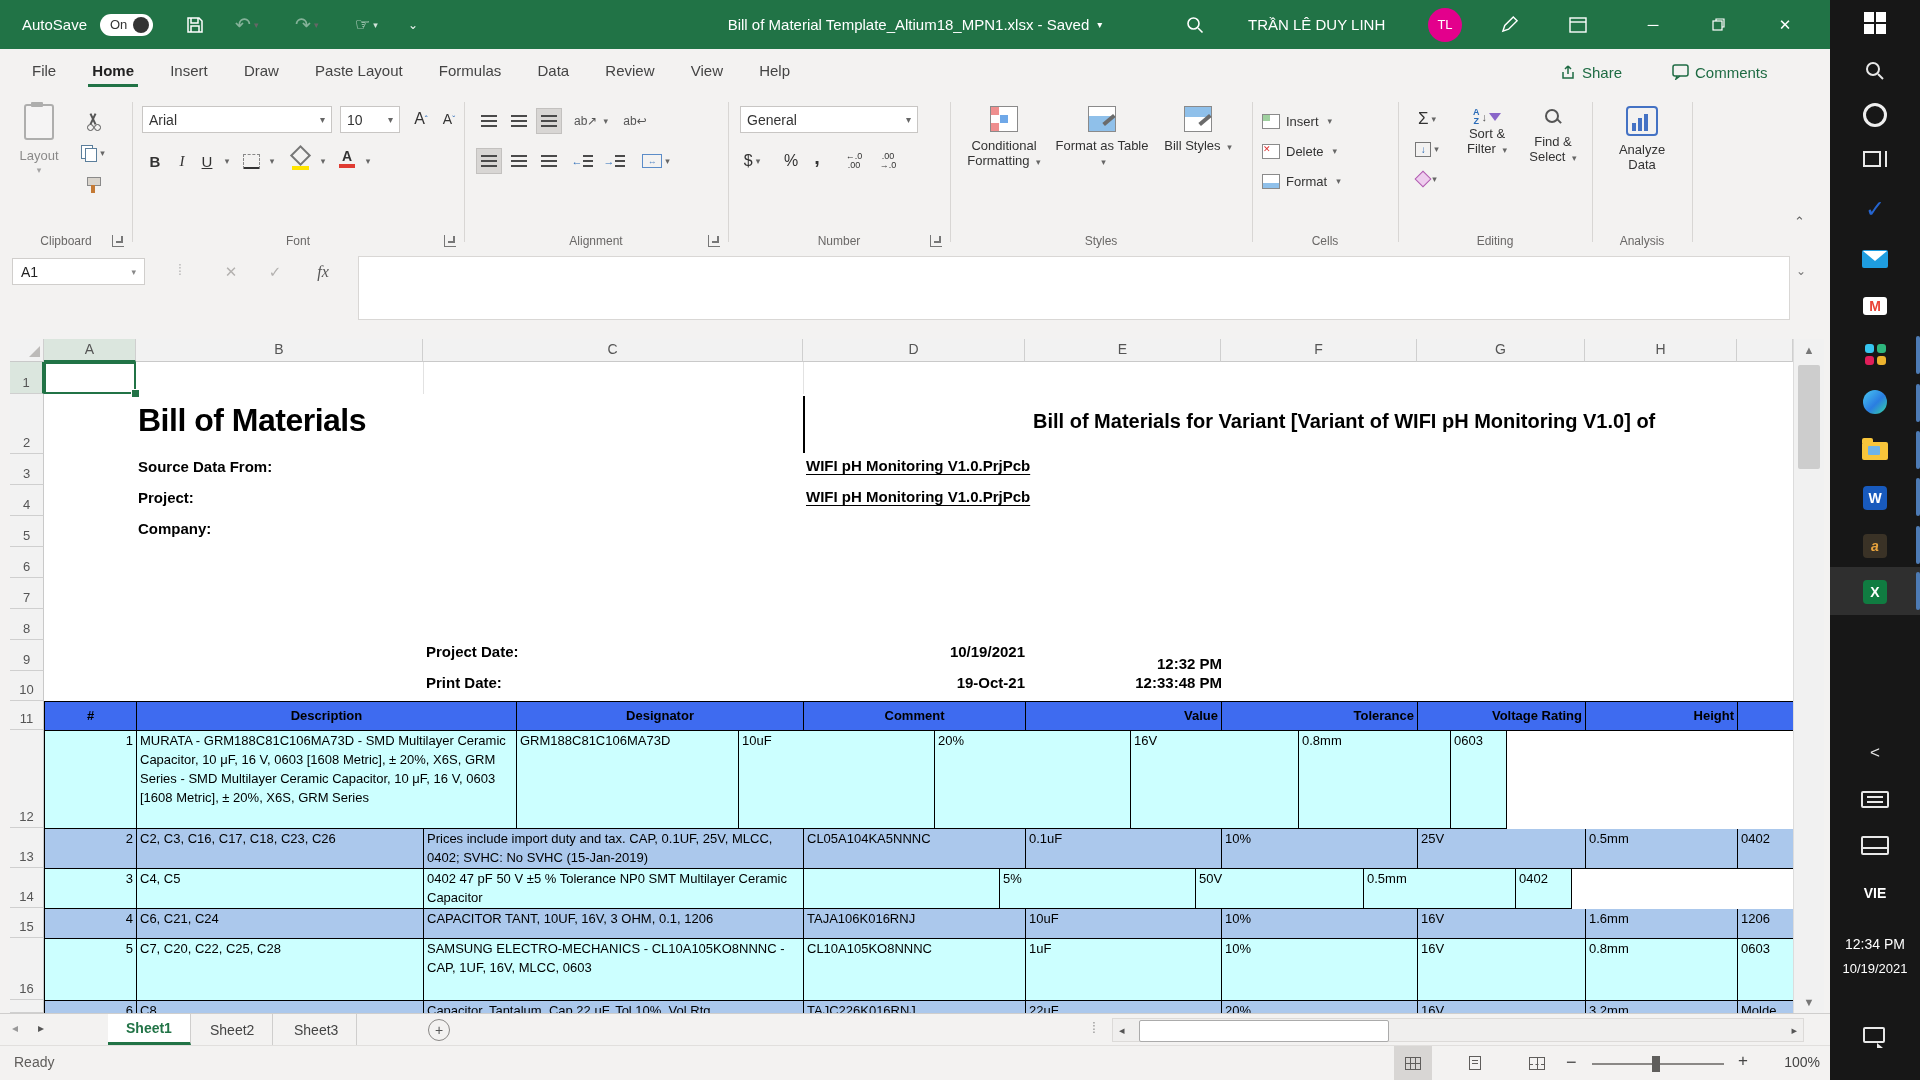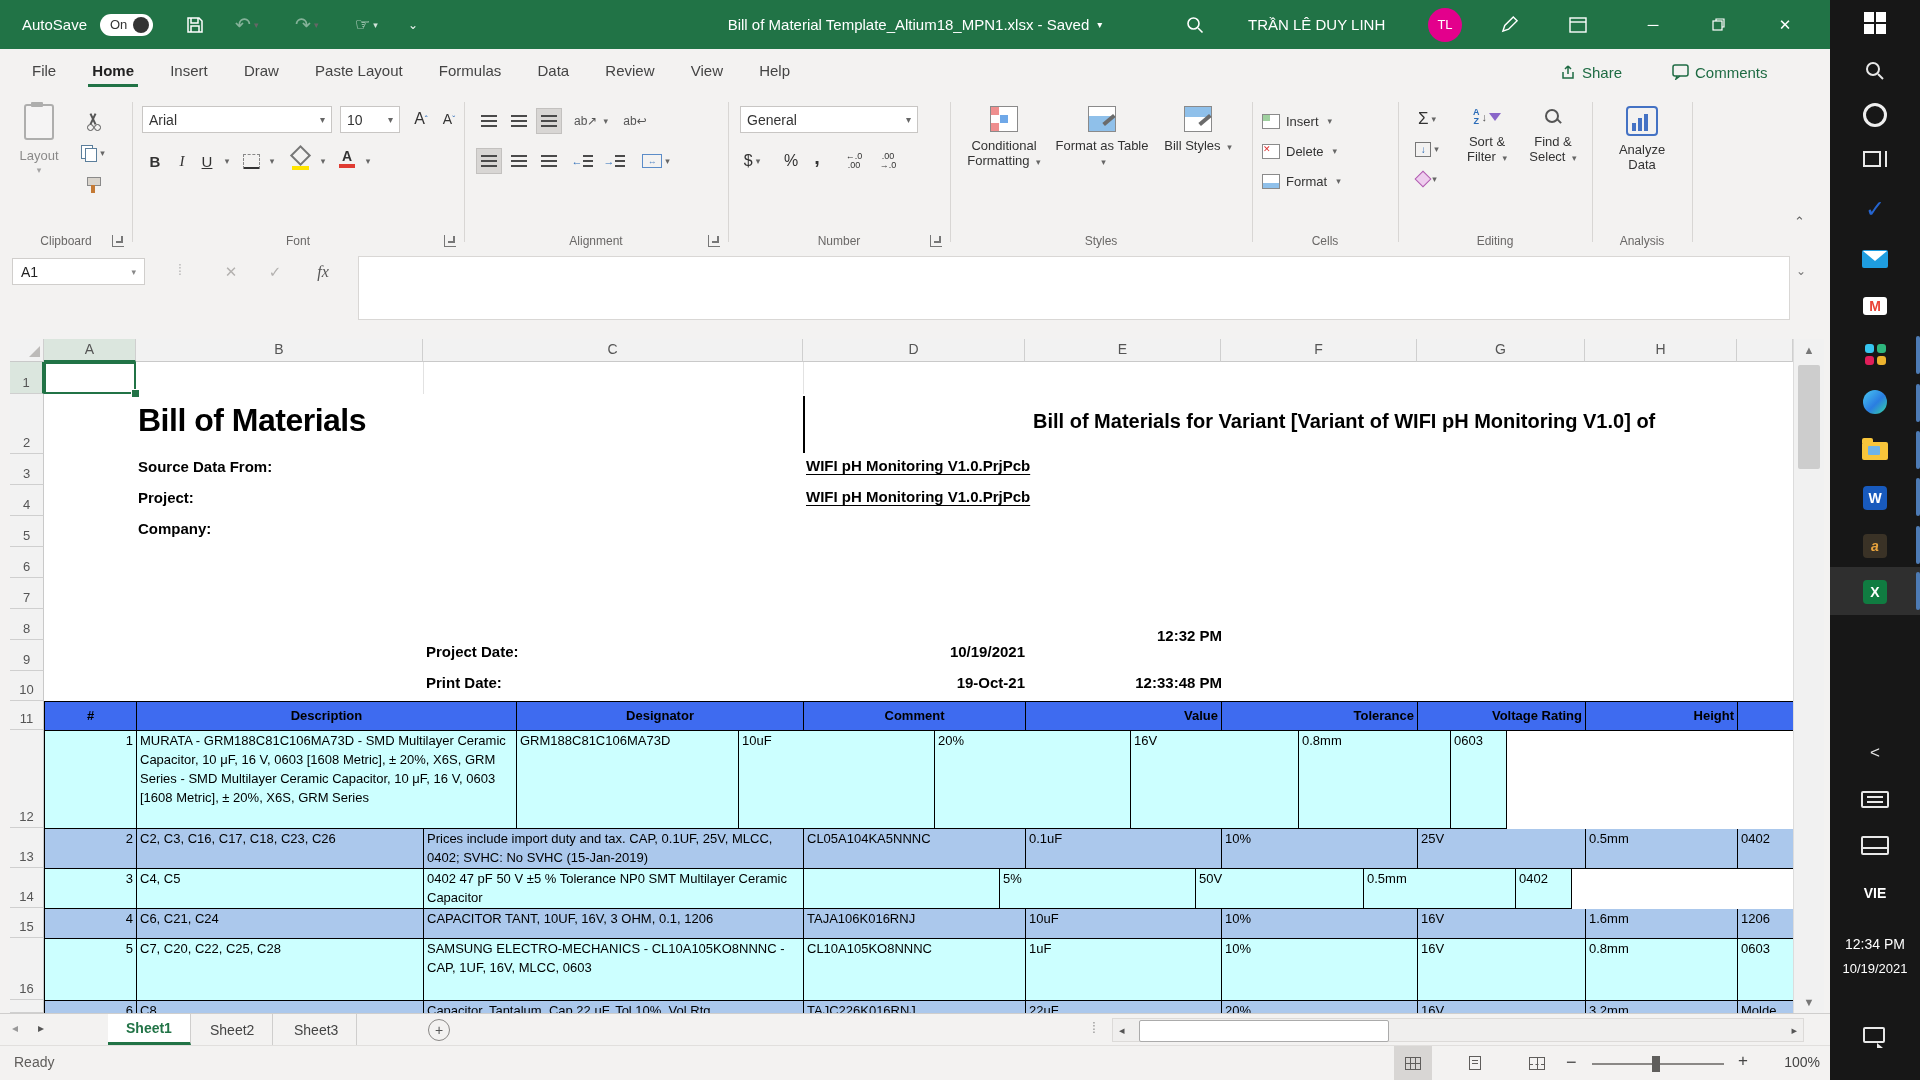--- a/index.html
+++ b/index.html
@@ -378,21 +378,21 @@
         </div>
       <div class="bigbtn" style="left:58px;top:12px;width:62px;">
         <span style="display:inline-flex;align-items:center;gap:2px;">
           <span class="two9" style="font-weight:bold;color:#2b6cb8;">
               <span>A</span>
               <span>Z</span>
             </span>
           <span style="color:#555;font-size:11px;">↓</span>
           <span style="width:0;height:0;border-left:6px solid transparent;border-right:6px solid transparent;border-top:8px solid #8a66c9;"></span>
         </span>
-        <div style="margin-top:8px;text-align:center;"><span>Sort &amp; Filter</span> <span class="dd2">▾</span></div>
+        <div style="text-align:center;"><span>Sort &amp; Filter</span> <span class="dd2">▾</span></div>
       </div>
       <div class="bigbtn" style="left:124px;top:12px;width:62px;">
         <span style="position:relative;width:18px;height:18px;display:inline-block;">
           <span style="position:absolute;left:1px;top:1px;width:10px;height:10px;border:2px solid #555;border-radius:50%;"></span>
           <span style="position:absolute;left:12px;top:12px;width:6px;height:2px;background:#555;transform:rotate(45deg);"></span>
         </span>
         <div style="margin-top:8px;"><span>Find &amp; Select</span> <span class="dd2">▾</span></div>
       </div>
       <div class="glabel">Editing</div>
     </div>
@@ -469,21 +469,21 @@
     <div class="ov" style="left:793px;top:57px;width:990px;height:57px;border-left:2px solid #000;overflow:hidden;">
       <span style="position:absolute;left:228px;top:14px;font-size:20px;font-weight:bold;white-space:nowrap;">Bill of Materials for Variant [Variant of WIFI pH Monitoring V1.0] of </span>
     </div>
     <div class="ov lbl" style="left:128px;top:119px;">Source Data From:</div>
     <div class="ov lbl" style="left:796px;top:118px;text-decoration:underline;text-underline-offset:3px;">WIFI pH Monitoring V1.0.PrjPcb</div>
     <div class="ov lbl" style="left:128px;top:150px;">Project:</div>
     <div class="ov lbl" style="left:796px;top:149px;text-decoration:underline;text-underline-offset:3px;">WIFI pH Monitoring V1.0.PrjPcb</div>
     <div class="ov lbl" style="left:128px;top:181px;">Company:</div>
     <div class="ov lbl" style="left:416px;top:304px;">Project Date:</div>
     <div class="rline" style="left:793px;top:304px;width:222px;">10/19/2021</div>
-    <div class="rline" style="left:1020px;top:288px;width:192px;">12:32 PM</div>
+    <div class="rline" style="left:1020px;top:316px;width:192px;">12:32 PM</div>
     <div class="ov lbl" style="left:416px;top:335px;">Print Date:</div>
     <div class="rline" style="left:793px;top:335px;width:222px;">19-Oct-21</div>
     <div class="rline" style="left:1020px;top:335px;width:192px;">12:33:48 PM</div>
 
     <div id="bom">
         <div class="bomrow bomhead">
           <div class="bomcell" style="width: 92px; height: 29px; line-height: 27px; text-align: center;">#</div>
           <div class="bomcell" style="width: 380px; height: 29px; line-height: 27px; text-align: center;">Description</div>
           <div class="bomcell" style="width: 287px; height: 29px; line-height: 27px; text-align: center;">Designator</div>
           <div class="bomcell" style="width: 222px; height: 29px; line-height: 27px; text-align: center;">Comment</div>

